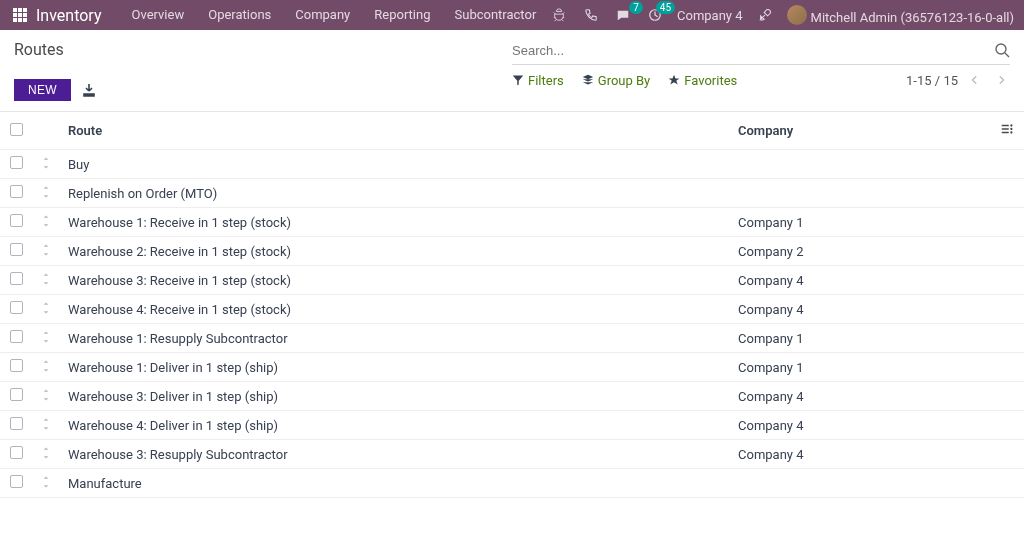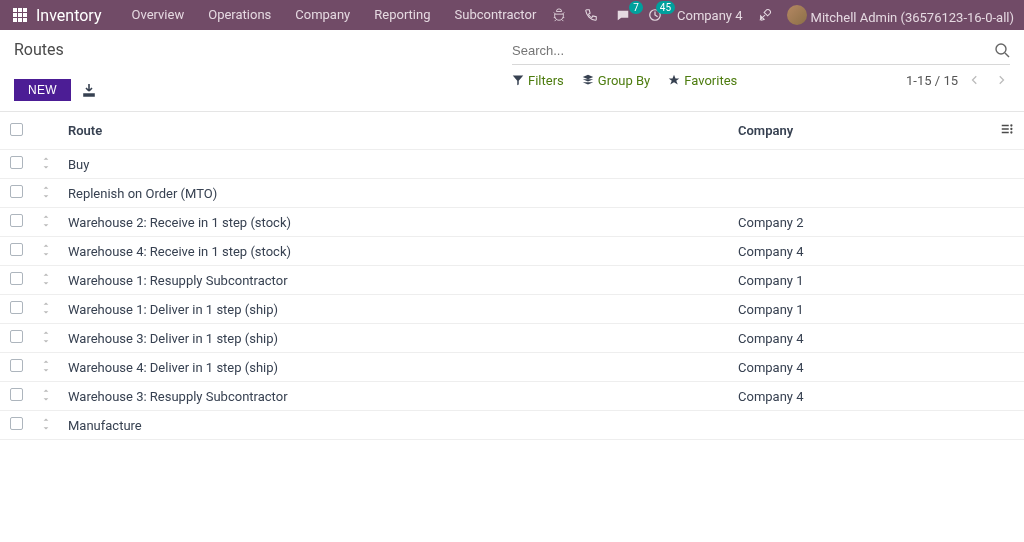--- a/index.html
+++ b/index.html
@@ -210,22 +210,40 @@
             </svg></td>
           <td class="col-route">Replenish on Order (MTO)</td>
           <td class="col-company"></td>
           <td class="col-opt"></td>
         </tr>
         <tr>
           <td class="col-check"><input type="checkbox" style=""></td>
           <td class="col-handle"><svg viewBox="0 0 10 14" width="8" height="12">
               <path d="M5 0l3 3H2zM5 14l3-3H2z" fill="#bbb"></path>
             </svg></td>
+          <td class="col-route">Warehouse 1: Receive in 1 step (stock)</td>
+          <td class="col-company">Company 1</td>
+          <td class="col-opt"></td>
+        </tr>
+        <tr>
+          <td class="col-check"><input type="checkbox" style=""></td>
+          <td class="col-handle"><svg viewBox="0 0 10 14" width="8" height="12">
+              <path d="M5 0l3 3H2zM5 14l3-3H2z" fill="#bbb"></path>
+            </svg></td>
           <td class="col-route">Warehouse 2: Receive in 1 step (stock)</td>
           <td class="col-company">Company 2</td>
+          <td class="col-opt"></td>
+        </tr>
+        <tr>
+          <td class="col-check"><input type="checkbox" style=""></td>
+          <td class="col-handle"><svg viewBox="0 0 10 14" width="8" height="12">
+              <path d="M5 0l3 3H2zM5 14l3-3H2z" fill="#bbb"></path>
+            </svg></td>
+          <td class="col-route">Warehouse 3: Receive in 1 step (stock)</td>
+          <td class="col-company">Company 4</td>
           <td class="col-opt"></td>
         </tr>
         <tr>
           <td class="col-check"><input type="checkbox" style=""></td>
           <td class="col-handle"><svg viewBox="0 0 10 14" width="8" height="12">
               <path d="M5 0l3 3H2zM5 14l3-3H2z" fill="#bbb"></path>
             </svg></td>
           <td class="col-route">Warehouse 4: Receive in 1 step (stock)</td>
           <td class="col-company">Company 4</td>
           <td class="col-opt"></td>

